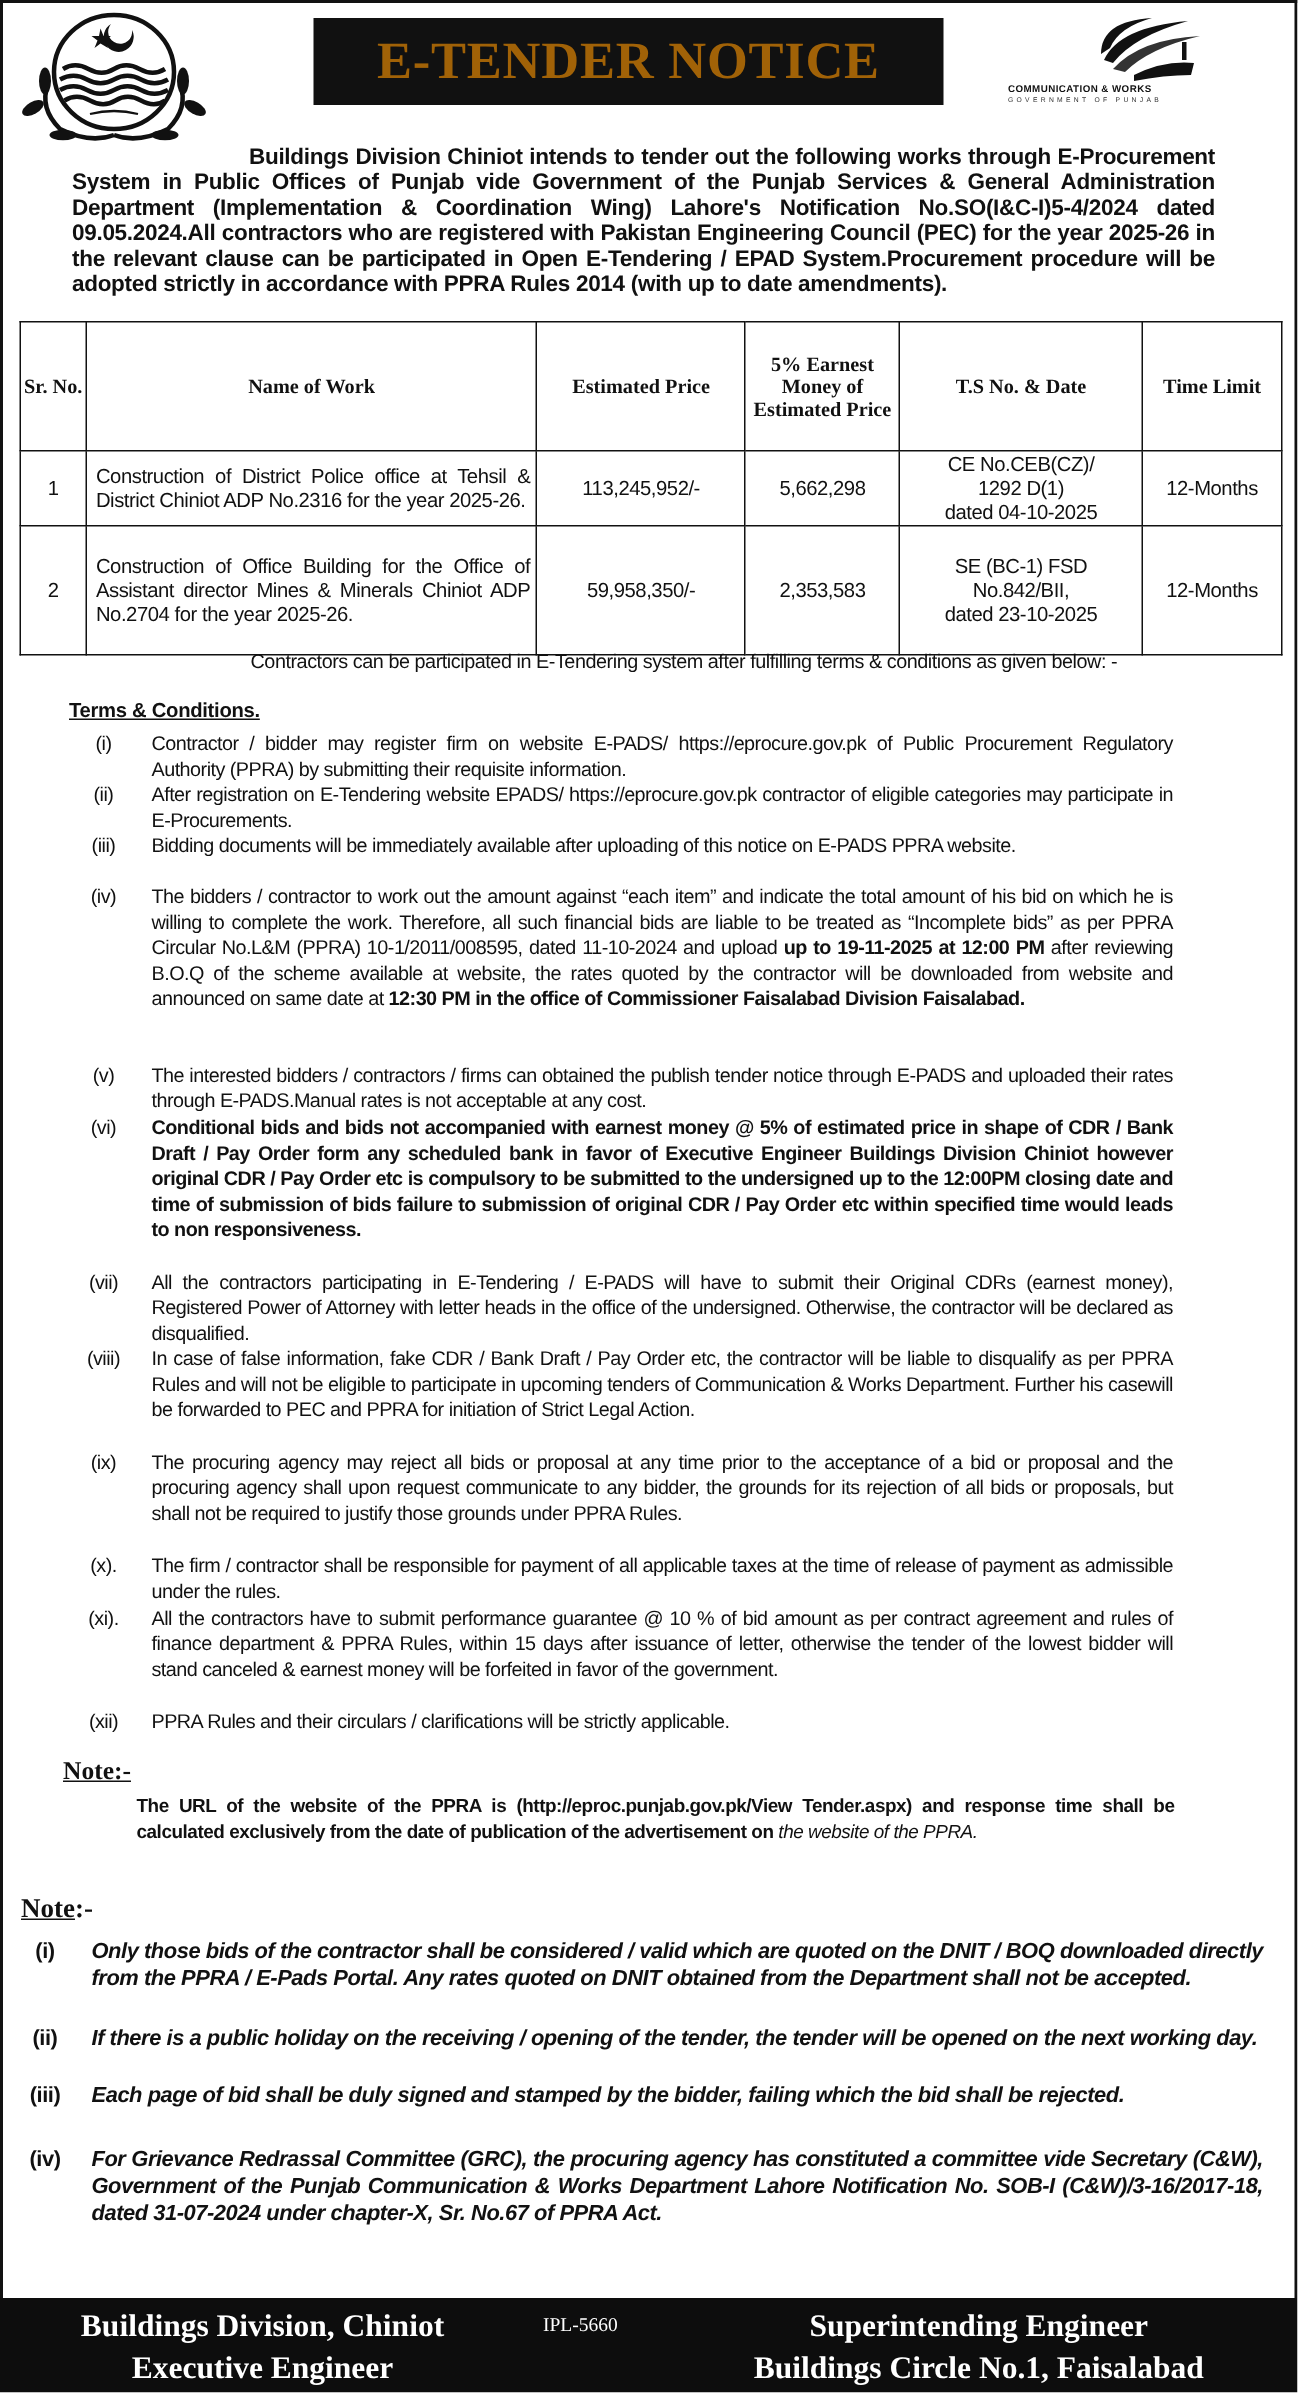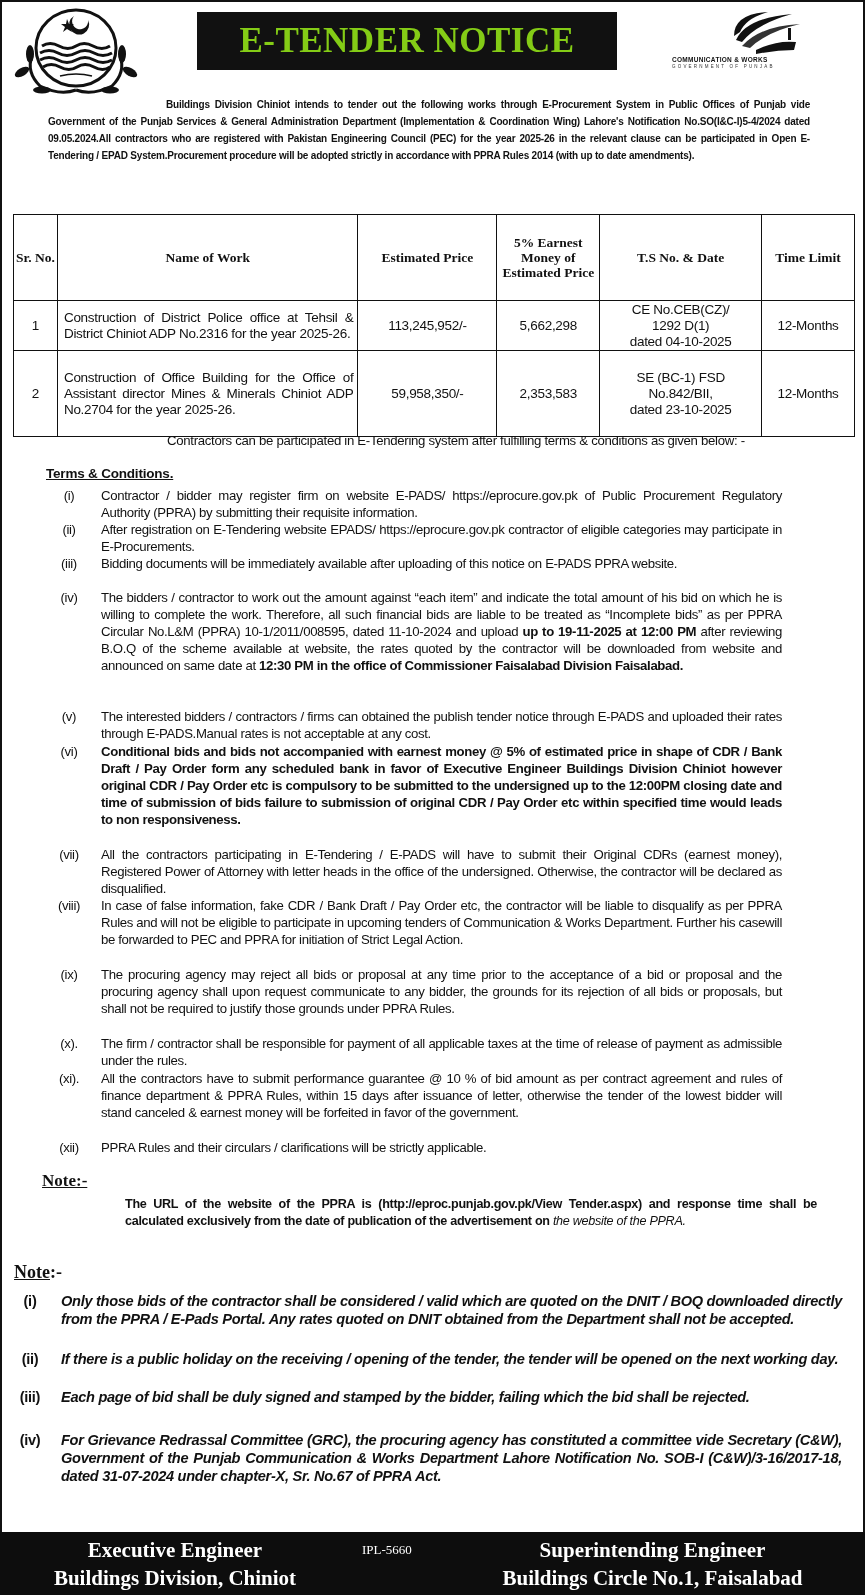--- a/index.html
+++ b/index.html
@@ -8,39 +8,39 @@
 
   .frame {
     position: absolute; left: 0; top: 0; width: 865px; height: 1532px;
     border: 2px solid #111; border-bottom: none;
   }
 
   
   .header { position: absolute; left: 0; top: 0; width: 865px; height: 96px; }
   .logo-left { position: absolute; left: 12px; top: 6px; width: 128px; height: 92px; }
   .title-box {
-    position: absolute; left: 197px; top: 12px; width: 420px; height: 58px;
-    background: #111; color: #84cc16; display: flex; align-items: center; justify-content: center;
+    position: absolute; left: 209px; top: 12px; width: 420px; height: 58px;
+    background: #111; color: #a16207; display: flex; align-items: center; justify-content: center;
     font-family: "Liberation Serif", serif; font-weight: bold; font-size: 35px; letter-spacing: 0.5px;
   }
   .logo-right { position: absolute; left: 664px; top: 6px; width: 190px; height: 70px; }
   .cw-text {
     position: absolute; left: 672px; top: 56px; font-family: "Liberation Sans", sans-serif;
     font-size: 6.5px; font-weight: bold; letter-spacing: 0.3px; color: #111;
   }
   .cw-sub {
     position: absolute; left: 672px; top: 64px; font-family: "Liberation Sans", sans-serif;
     font-size: 4.5px; letter-spacing: 2.2px; color: #333;
   }
 
   
   .intro {
     position: absolute; left: 48px; top: 96px; width: 762px;
     font-family: "Liberation Sans", sans-serif; font-stretch: condensed;
-    font-size: 10px; font-weight: bold; line-height: 17px; text-align: justify;
+    font-size: 15px; font-weight: bold; line-height: 17px; text-align: justify;
     letter-spacing: -0.2px;
   }
   .intro .indent { display: inline-block; width: 118px; }
 
   
   table.works {
     position: absolute; left: 13px; top: 214px; width: 842px;
     border-collapse: collapse; font-family: "Liberation Sans", sans-serif;
   }
   table.works th, table.works td { border: 1.6px solid #111; vertical-align: middle; }
@@ -77,21 +77,21 @@
   .b { font-weight: bold; }
 
   .note1-heading {
     position: absolute; left: 42px; top: 1171px; font-family: "Liberation Serif", serif;
     font-size: 17px; font-weight: bold; text-decoration: underline;
   }
   .note1-heading .rest { text-decoration: none; display: inline; }
   .note1-body {
     position: absolute; left: 91px; top: 1196px; width: 692px;
     font-family: "Liberation Sans", sans-serif; font-size: 12.6px; font-weight: bold; line-height: 17px;
-    text-align: justify; letter-spacing: -0.3px; margin-left: 34px;
+    text-align: justify; letter-spacing: -0.3px;
   }
   .note1-body .it { font-style: italic; font-weight: normal; }
 
   .note2-heading {
     position: absolute; left: 14px; top: 1262px; font-family: "Liberation Serif", serif;
     font-size: 18px; font-weight: bold; text-decoration: underline;
   }
   .note2 {
     position: absolute; left: 14px; width: 828px;
     font-family: "Liberation Sans", sans-serif; font-size: 14.6px; font-weight: bold; line-height: 18px;
@@ -265,21 +265,21 @@
   <span class="num">(iii)</span>
   <span class="txt">Each page of bid shall be duly signed and stamped by the bidder, failing which the bid shall be rejected.</span>
 </div>
 <div class="note2" style="top:1431px">
   <span class="num">(iv)</span>
   <span class="txt">For Grievance Redrassal Committee (GRC), the procuring agency has constituted a committee vide Secretary (C&amp;W), Government of the Punjab Communication &amp; Works Department Lahore Notification No. SOB-I (C&amp;W)/3-16/2017-18, dated 31-07-2024 under chapter-X, Sr. No.67 of PPRA Act.</span>
 </div>
 
 <div class="footer">
   <div class="sig left">
+    <div>Buildings Division, Chiniot</div>
     <div>Executive Engineer</div>
-    <div>Buildings Division, Chiniot</div>
   </div>
   <div class="ref">IPL-5660</div>
   <div class="sig right">
     <div>Superintending Engineer</div>
     <div>Buildings Circle No.1, Faisalabad</div>
   </div>
 </div>
 
 </body></html>

